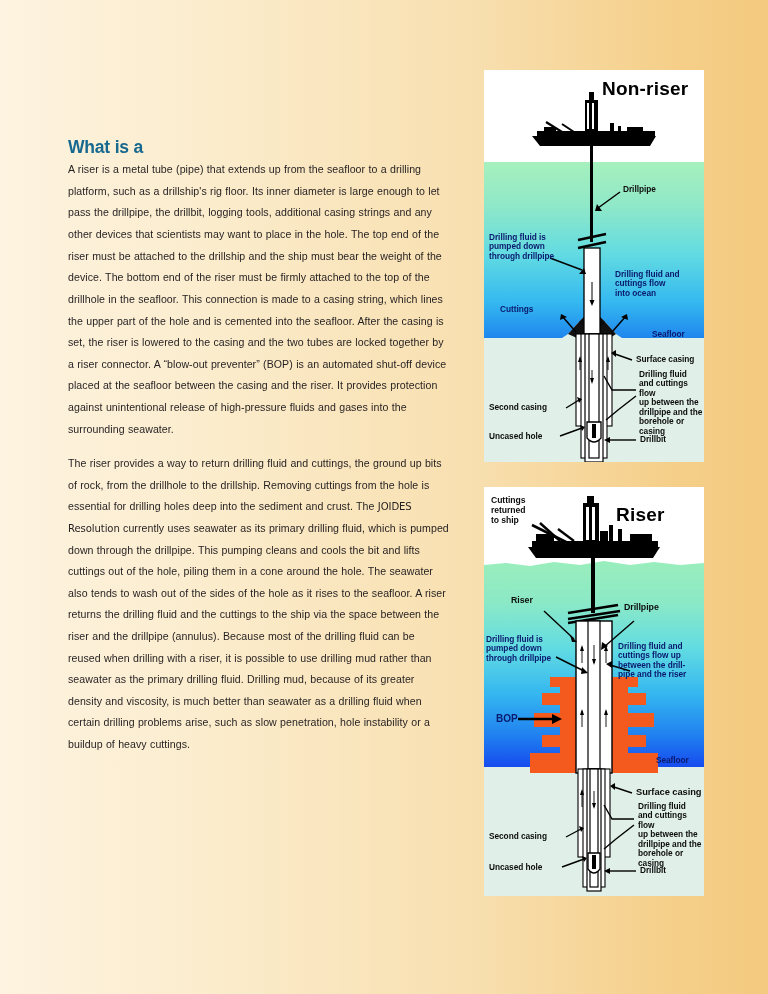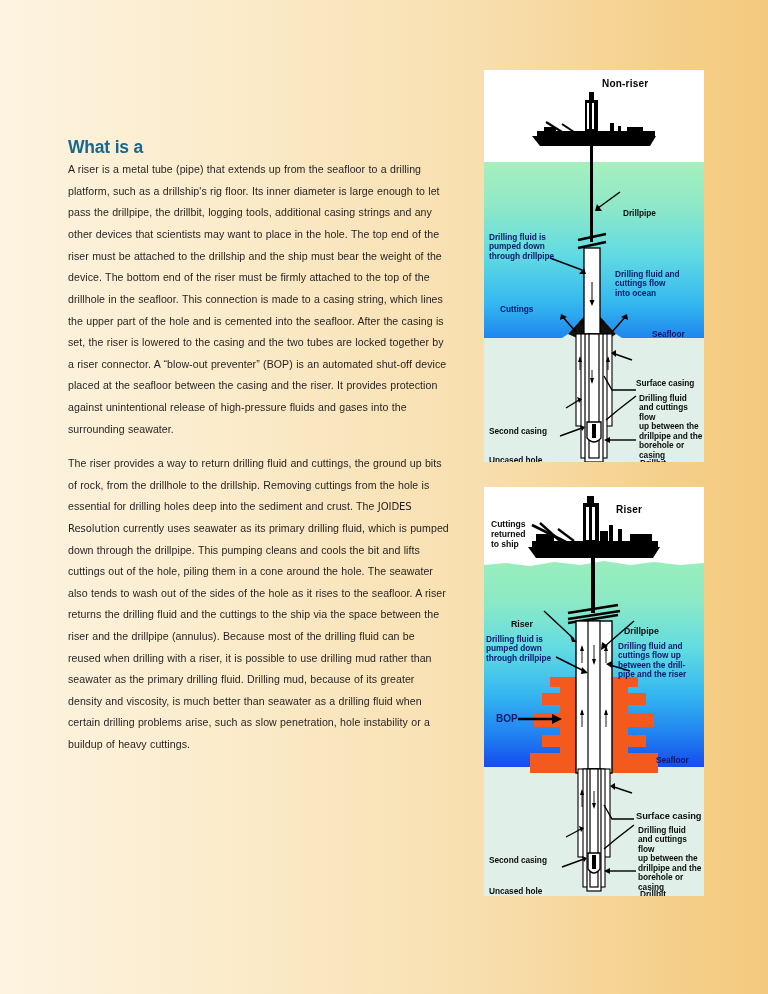--- a/index.html
+++ b/index.html
@@ -97,32 +97,32 @@
   .sediment {
     position: absolute;
     left: 0; right: 0; bottom: 0;
     background: #e0f0e9;
   }
 
   .fig-title {
     position: absolute;
     font-weight: bold;
     color: #000;
-    font-size: 10px;
+    font-size: 19px;
     letter-spacing: 0.2px;
   }
 
   .lbl {
     position: absolute;
     font-weight: bold;
     font-size: 8.3px;
     line-height: 1.14;
     letter-spacing: -0.05px;
   }
-  .lbl-dark { color: #0d0d0d; margin-top: 24px; }
+  .lbl-dark { color: #0d0d0d; }
   .lbl-navy { color: #0a1a6e; }
 
   svg { display: block; position: absolute; left: 0; top: 0; }
 </style>
 </head>
 <body>
 
 <div class="text-col">
 
   <h1 class="title-small">What is a</h1>

